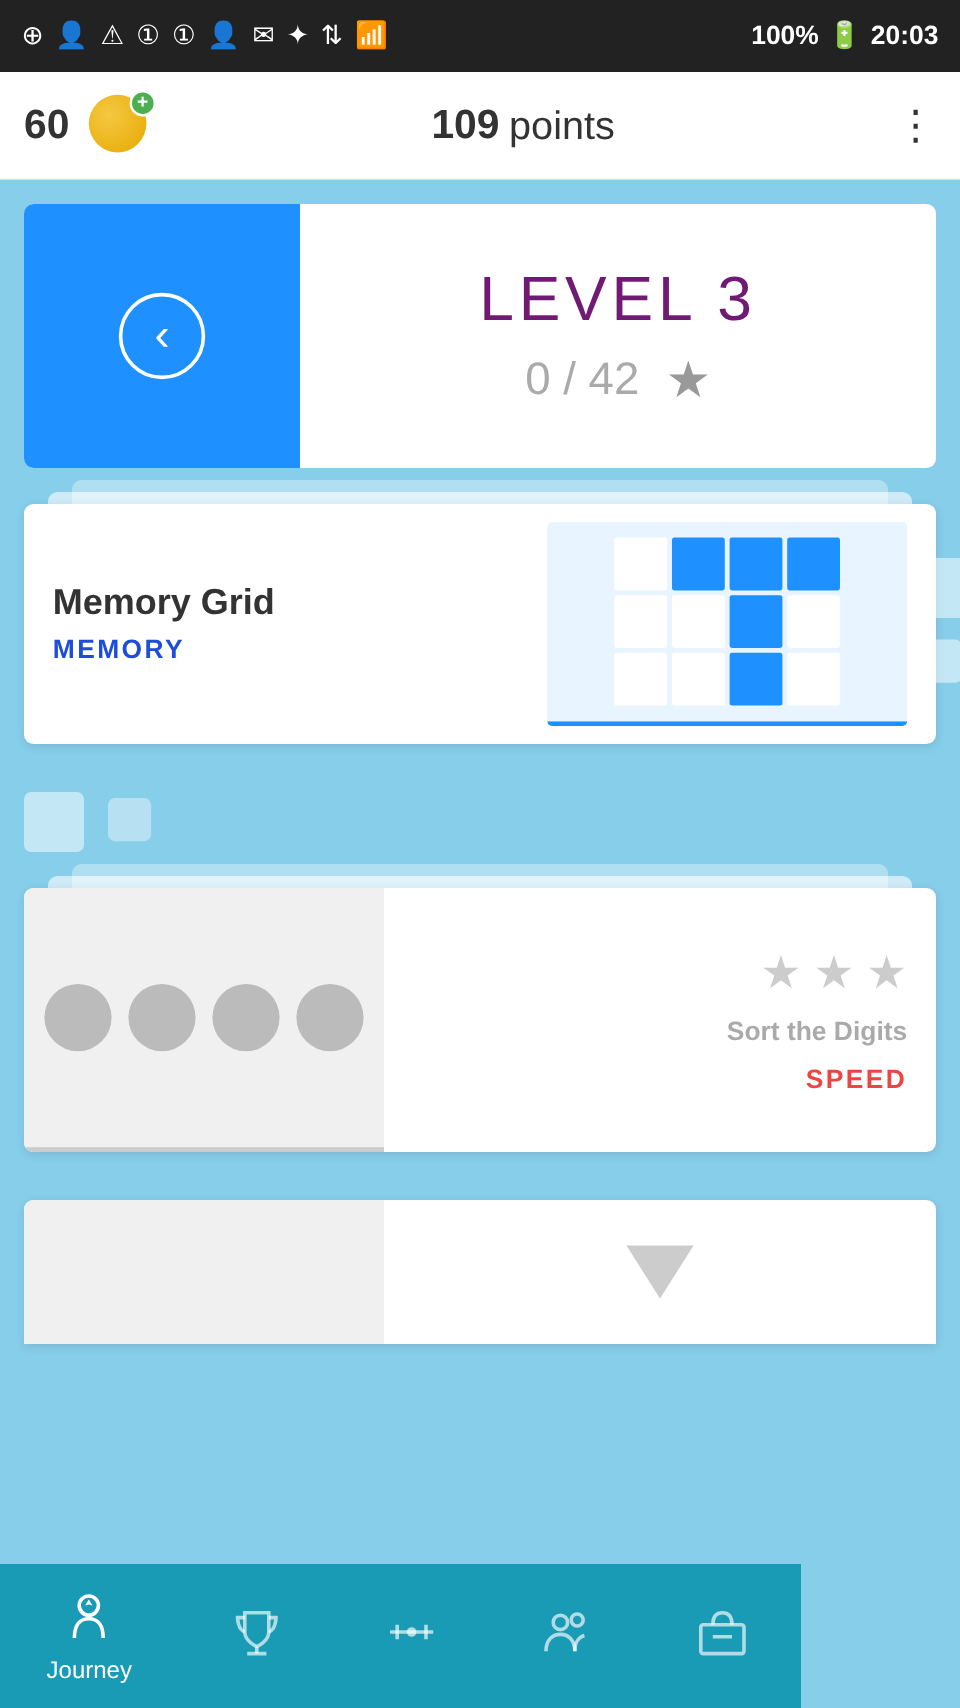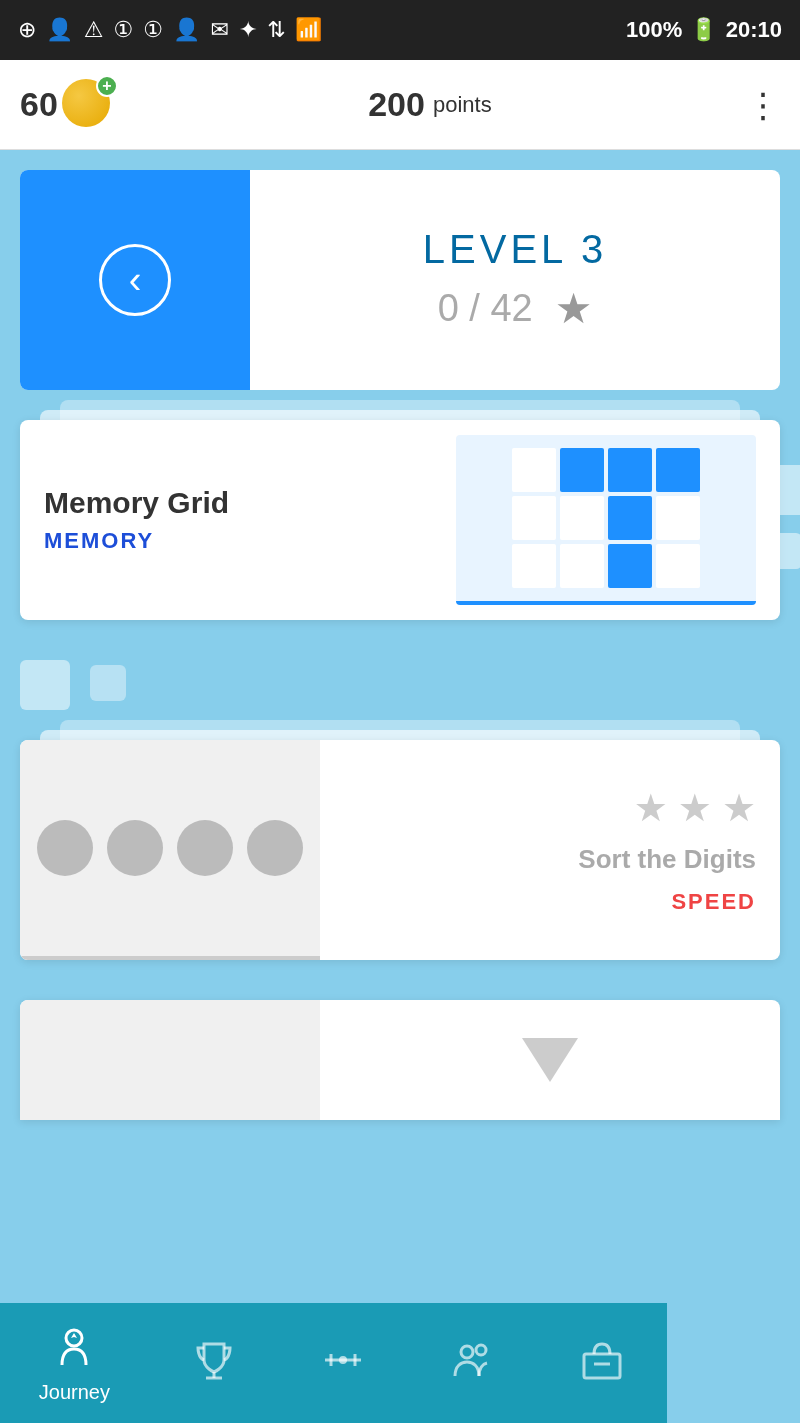--- a/index.html
+++ b/index.html
@@ -56,21 +56,21 @@
       font-size: 22px;
       font-weight: bold;
       cursor: pointer;
       display: flex;
       align-items: center;
       gap: 8px;
     }
     .coin-section {
       display: flex;
       align-items: center;
-      gap: 4px;
+      gap: 16px;
     }
     .coin-count {
       font-size: 34px;
       font-weight: bold;
       color: #333;
     }
     .coin-icon {
       position: relative;
       width: 52px;
       height: 52px;
@@ -101,21 +101,21 @@
       display: flex;
       align-items: center;
       gap: 8px;
     }
     .points-count {
       font-size: 34px;
       font-weight: bold;
       color: #333;
     }
     .points-label {
-      font-size: 22px;
+      font-size: 33px;
       color: #333;
     }
     .more-icon {
       font-size: 34px;
       color: #333;
       cursor: pointer;
     }
 
     
     .main-content {
@@ -159,23 +159,23 @@
     }
     .level-card-right {
       flex: 1;
       display: flex;
       flex-direction: column;
       align-items: center;
       justify-content: center;
       gap: 12px;
     }
     .level-title {
-      font-size: 40px;
+      font-size: 52px;
       font-weight: 300;
-      color: #0369a1;
+      color: #701a75;
       letter-spacing: 4px;
     }
     .level-progress {
       display: flex;
       align-items: center;
       gap: 22px;
       font-size: 38px;
       color: #aaa;
       font-weight: 300;
     }
@@ -334,21 +334,21 @@
     }
     .stars-row {
       display: flex;
       gap: 10px;
     }
     .star-empty {
       font-size: 38px;
       color: #ccc;
     }
     .sort-title {
-      font-size: 26px;
+      font-size: 22px;
       color: #aaa;
       font-weight: bold;
       text-align: left;
     }
     .sort-category {
       font-size: 22px;
       color: #ef4444;
       font-weight: bold;
       letter-spacing: 2px;
       text-align: right;
@@ -464,34 +464,34 @@
     <span>①</span>
     <span>👤</span>
     <span>✉</span>
     <span>✦</span>
     <span>⇅</span>
     <span>📶</span>
   </div>
   <div class="status-bar-right">
     <span>100%</span>
     <span>🔋</span>
-    <span>20:10</span>
+    <span>20:03</span>
   </div>
 </div>
 
 <div class="app-bar">
   <div class="coin-section">
     <span class="coin-count">60</span>
     <div class="coin-icon">
       <div class="coin-circle"></div>
       <div class="coin-plus">+</div>
     </div>
   </div>
   <div class="points-section">
-    <span class="points-count">200</span>
+    <span class="points-count">109</span>
     <span class="points-label">points</span>
   </div>
   <span class="more-icon">⋮</span>
 </div>
 
 <div class="main-content">
 
   <div class="level-card">
     <div class="level-card-left">
       <button class="back-btn">

